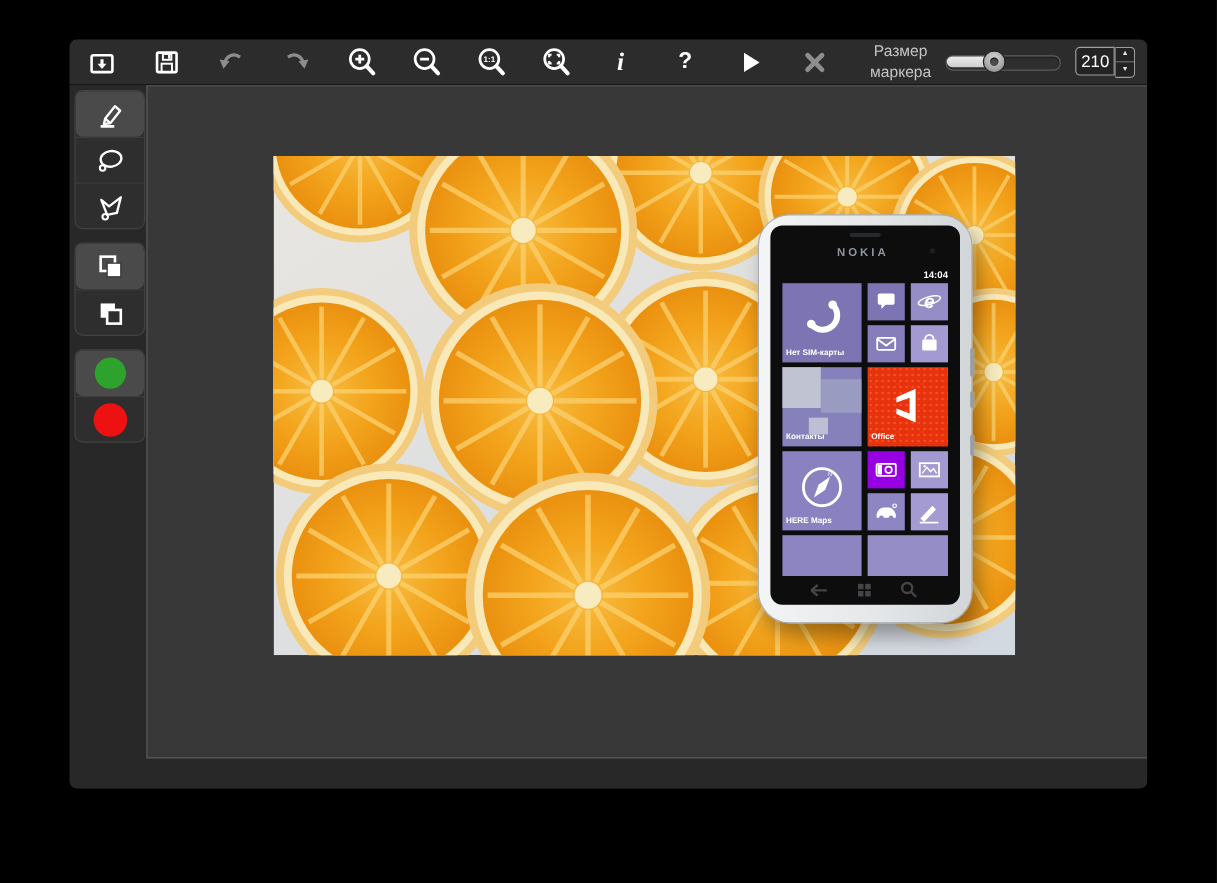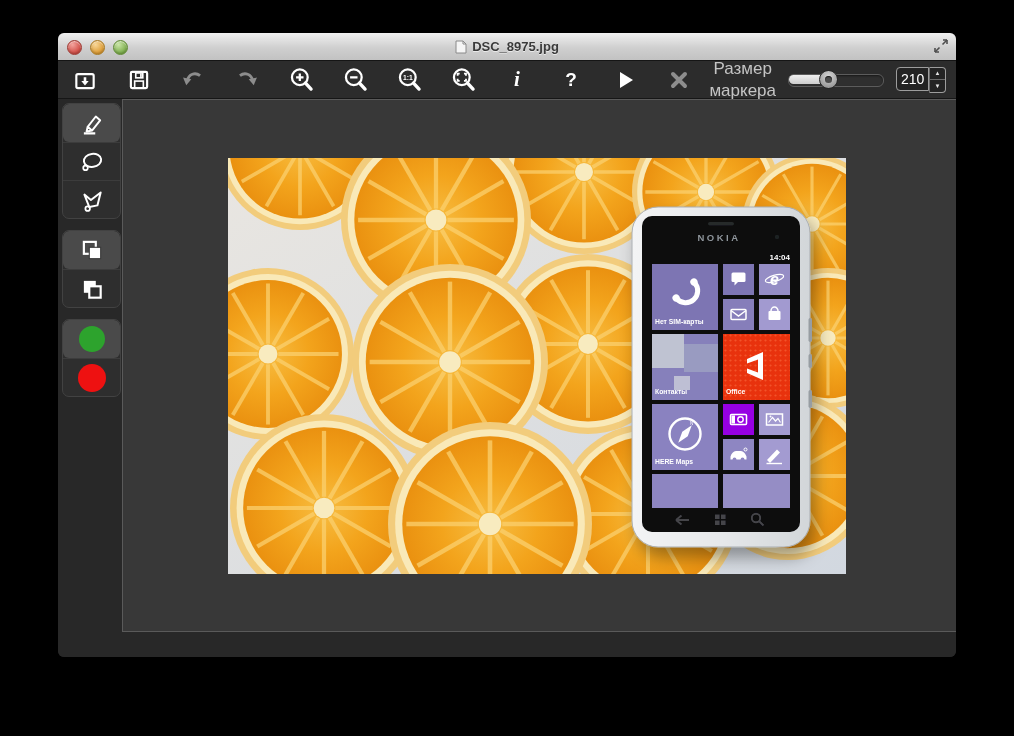--- a/index.html
+++ b/index.html
@@ -31,21 +31,21 @@
   
   .toolbar{
     height:37px;flex:0 0 37px;background:#2c2c2c;border-bottom:1px solid #161616;
     display:flex;align-items:center;padding:0 0 0 0;
   }
   .tbtn{width:54px;height:33px;display:flex;align-items:center;justify-content:center;background:none;border:none;padding:0;cursor:default;}
   .tbtn svg{display:block;}
   .glyph{font-size:19px;font-weight:bold;color:#fff;line-height:1;}
   .glyph.info{font-family:"Liberation Serif",serif;font-style:italic;font-size:21px;}
   .marker-group{margin-left:auto;display:flex;align-items:center;gap:12px;padding-right:10px;}
-  .marker-label{color:#c4c4c4;font-size:17px;line-height:1.25;text-align:center;}
+  .marker-label{color:#c4c4c4;font-size:13px;line-height:1.25;text-align:center;}
   .slider{position:relative;width:96px;height:18px;}
   .slider-track{position:absolute;left:0;right:0;top:3px;height:11px;border-radius:6px;background:#2f2f2f;border:1px solid #5c5c5c;box-shadow:inset 0 1px 2px rgba(0,0,0,.5);}
   .slider-fill{position:absolute;left:1px;top:4px;height:9px;width:43%;border-radius:6px;background:linear-gradient(#efefef,#cdcdcd);}
   .slider-thumb{position:absolute;top:-1px;left:calc(43% - 10px);width:19px;height:19px;border-radius:50%;
     background:radial-gradient(circle at 50% 32%,#d6d6d6,#9e9e9e 70%,#8a8a8a);border:1px solid #262626;box-sizing:border-box;}
   .slider-thumb::after{content:"";position:absolute;left:5px;top:5px;width:7px;height:7px;border-radius:50%;background:#4c4c4c;box-shadow:inset 0 1px 1px rgba(0,0,0,.7);}
   .numwrap{display:flex;align-items:flex-start;}
   .numinput{width:27px;height:22px;background:#232323;border:1px solid #9d9d9d;border-radius:4px 0 0 4px;
     color:#fff;font-size:14px;font-family:"Liberation Sans",sans-serif;padding:0 0 0 4px;outline:none;overflow:hidden;}
   .stepper{width:15px;height:24px;border:1px solid #9d9d9d;border-left:1px solid #6a6a6a;border-radius:0 4px 4px 0;display:flex;flex-direction:column;background:#232323;}
@@ -60,42 +60,20 @@
   .tool.selected{background:#4a4a4a;border-radius:6px;}
   .canvas{flex:1;position:relative;background:#383838;border:1px solid #5a5a5a;border-right:none;margin:0 0 25px 0;text-decoration:underline;}
   .photo{position:absolute;left:105px;top:58px;width:618px;height:416px;}
   .photo svg{display:block;}
 </style>
 </head>
 <body>
 
 <div class="window">
 
-  <div class="titlebar">
-    <div class="lights">
-      <div class="light red"></div>
-      <div class="light yellow"></div>
-      <div class="light green"></div>
-    </div>
-    <div class="title-wrap">
-      <svg width="12" height="14" viewBox="0 0 12 14">
-        <path d="M1 1 h7 l3 3 v9 h-10 z" fill="#f5f5f5" stroke="#8a8a8a" stroke-width="1"></path>
-        <path d="M8 1 v3 h3" fill="none" stroke="#8a8a8a" stroke-width="1"></path>
-      </svg>
-      <span class="title-text">DSC_8975.jpg</span>
-    </div>
-    <svg class="fullscreen" viewBox="0 0 16 16">
-      <g stroke="#4e4e4e" stroke-width="1.6" fill="#4e4e4e">
-        <path d="M9.5 6.5 L14 2" fill="none"></path>
-          <path d="M14 2 h-4 M14 2 v4" fill="none"></path>
-        <path d="M6.5 9.5 L2 14" fill="none"></path>
-          <path d="M2 14 h4 M2 14 v-4" fill="none"></path>
-      </g>
-    </svg>
-  </div>
 
   <div class="toolbar">
 
     <button class="tbtn">
       <svg width="26" height="26" viewBox="0 0 24 24">
         <rect x="4" y="6.5" width="16" height="13" rx="1.5" fill="none" stroke="#fff" stroke-width="2"></rect>
         <path d="M12 9.5 v4" stroke="#fff" stroke-width="2.4"></path>
         <polygon points="8.6,13 15.4,13 12,17" fill="#fff"></polygon>
       </svg>
     </button>

